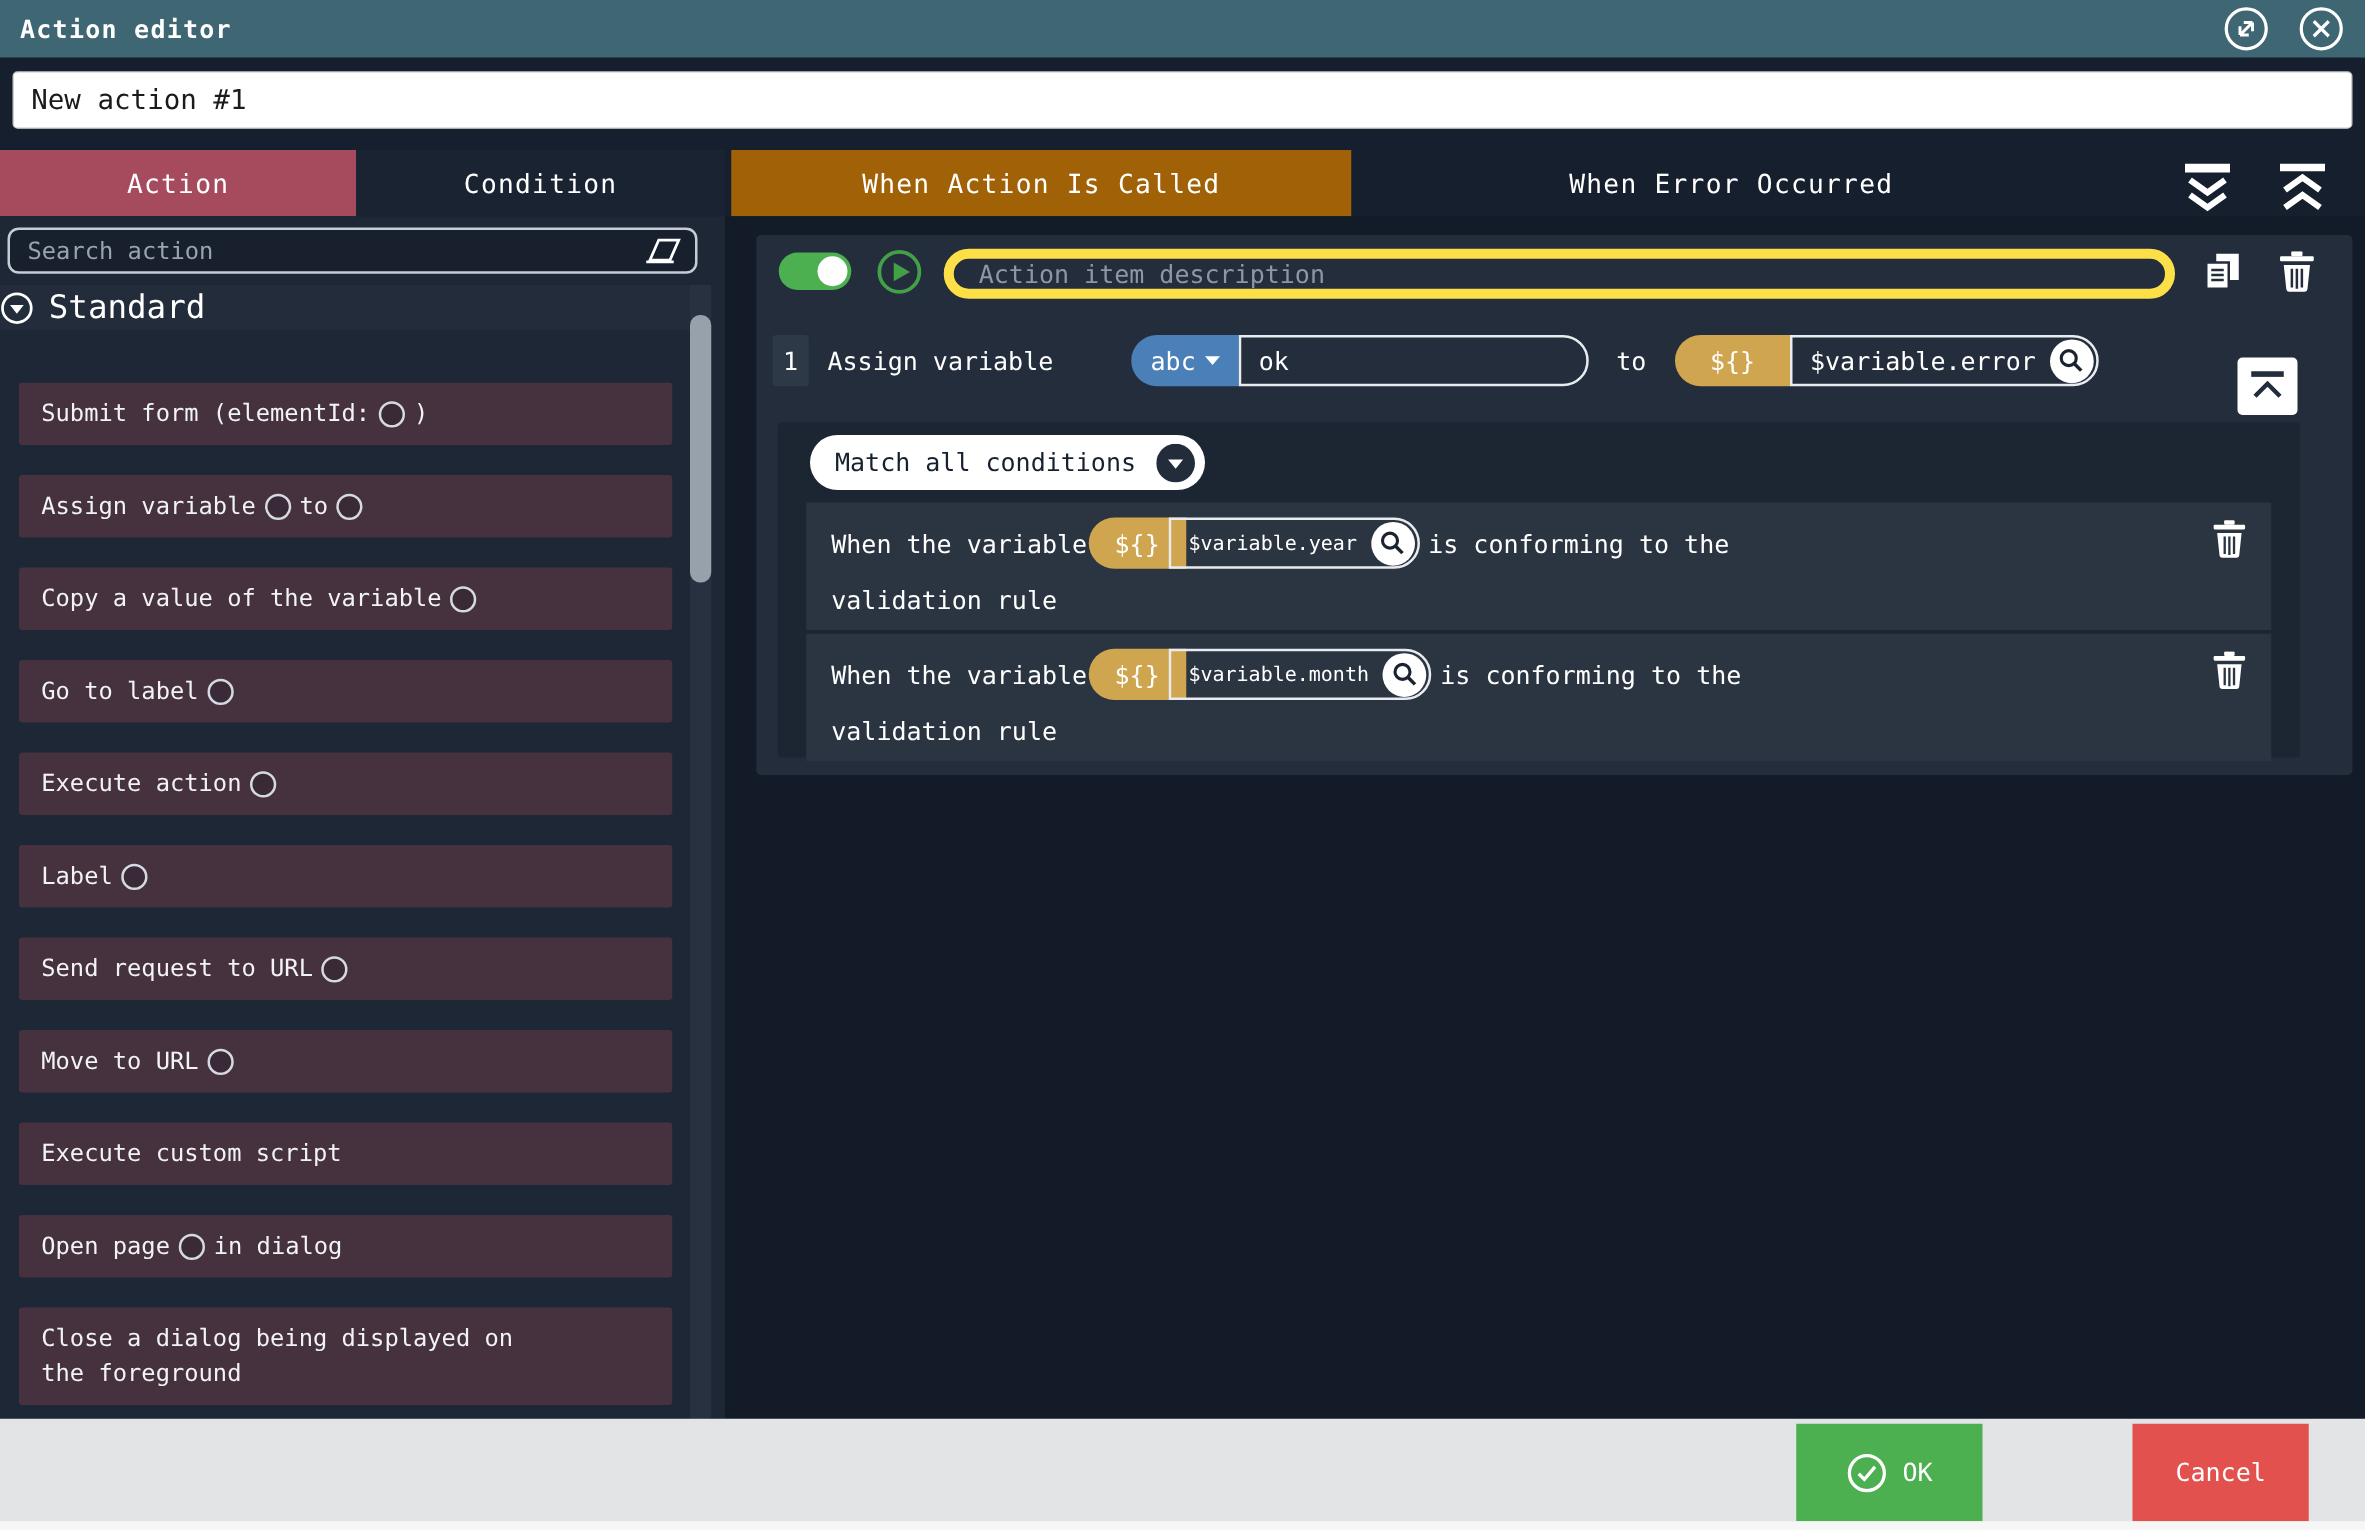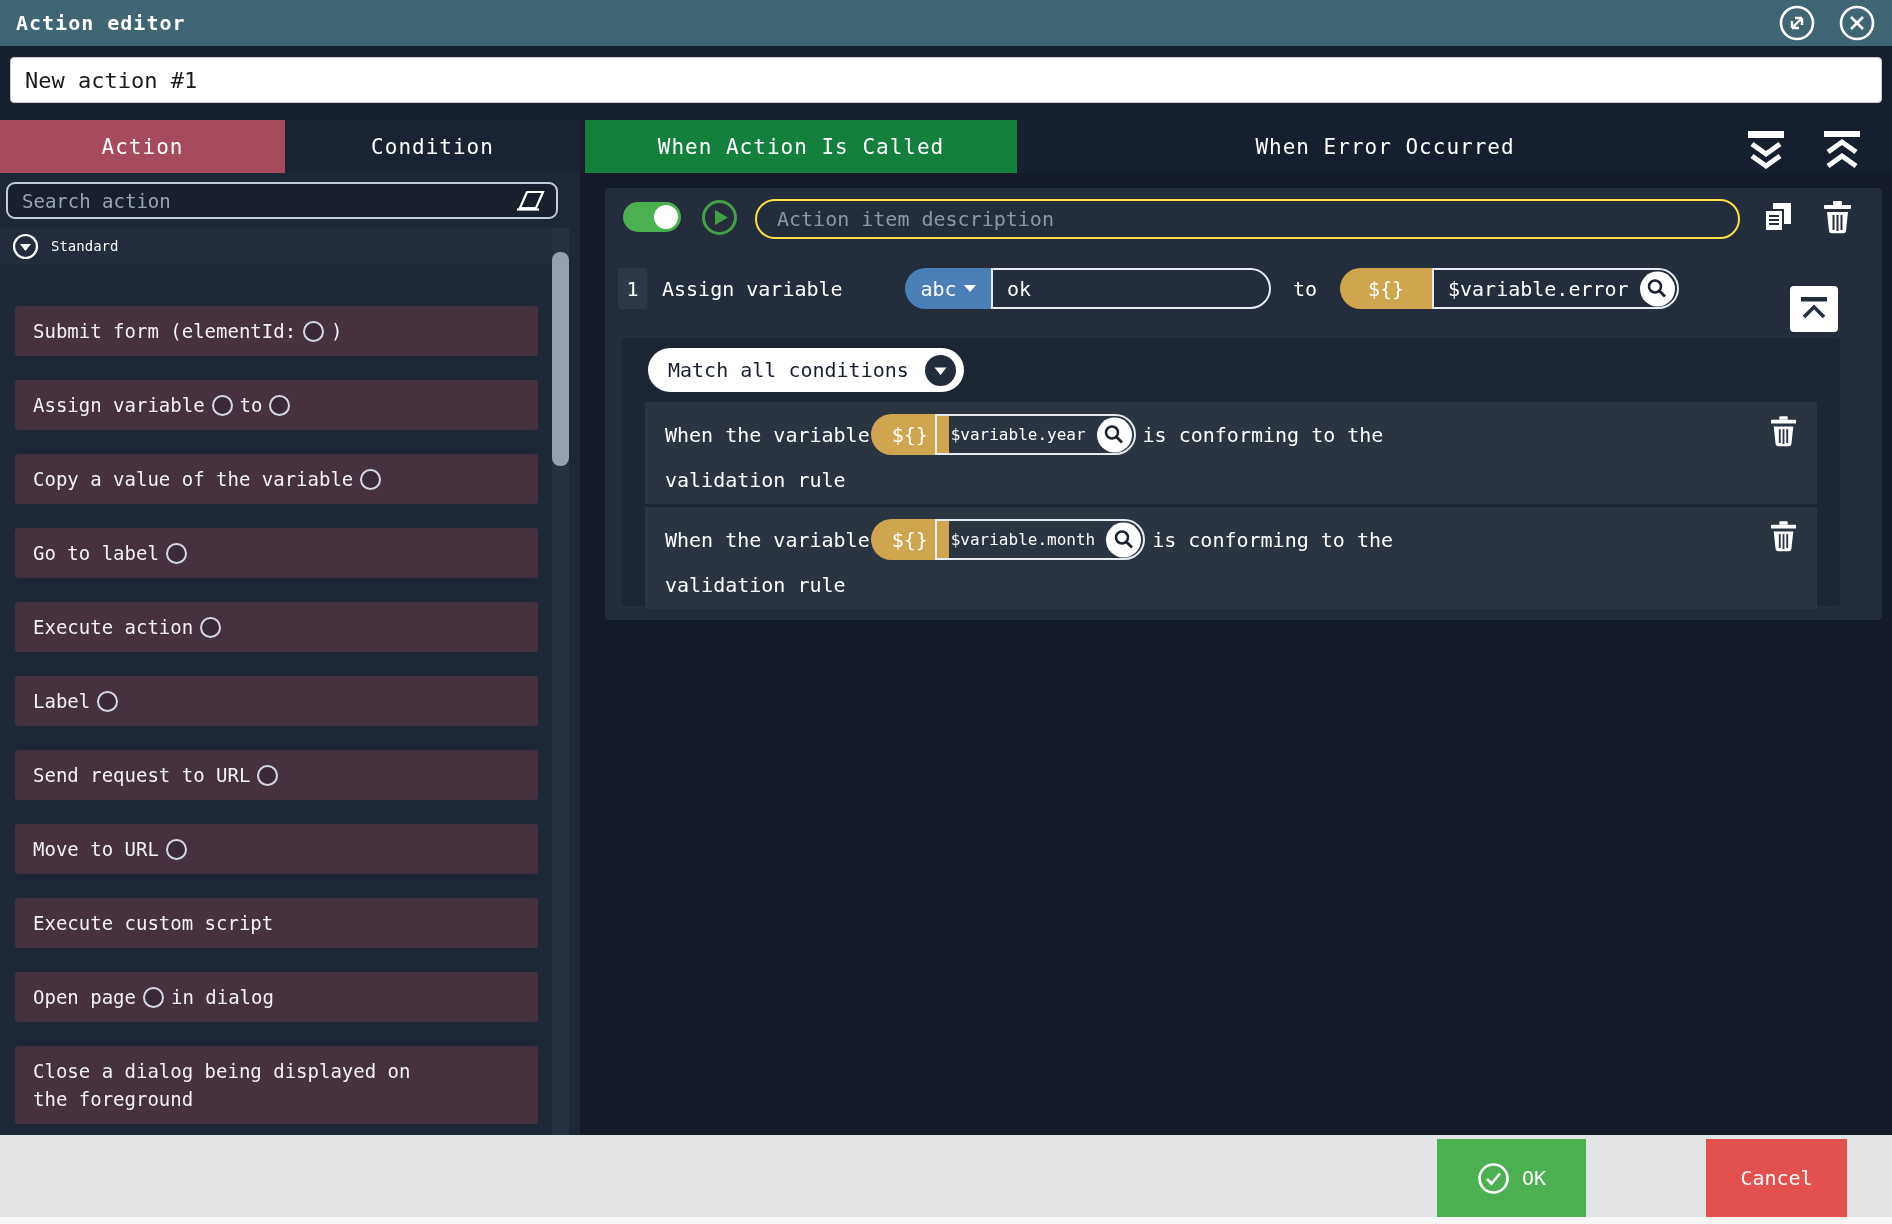--- a/index.html
+++ b/index.html
@@ -22,38 +22,38 @@
   
   .name-input { position:absolute; top:57px; left:10px; width:1872px; height:46px;
     background:#fff; border:1px solid #c9c9c9; border-radius:4px;
     font-size:22px; color:#1b1b1b; padding:0 14px; }
 
   
   .tab { position:absolute; top:120px; height:53px; display:flex; align-items:center;
     justify-content:center; font-size:21px; letter-spacing:1px; }
   .tab-action { left:0; width:285px; background:#a64a5e; }
   .tab-condition { left:285px; width:295px; background:#1a2331; }
-  .tab-called { left:585px; width:432px; background:#15803d; }
+  .tab-called { left:585px; width:496px; background:#a16207; }
   .tab-error { left:1125px; width:520px; background:transparent; }
   .expand-all { position:absolute; top:127px; left:1742px; }
   .collapse-all { position:absolute; top:127px; left:1818px; }
   .expand-all svg, .collapse-all svg { display:block; }
 
   
   .left-panel { position:absolute; top:173px; left:0; width:580px; height:962px; background:#1d2736; }
   .search-box { position:absolute; top:9px; left:6px; width:552px; height:37px;
     border:2px solid #c6ccd6; border-radius:9px; background:#18202e;
     display:flex; align-items:center; }
   .search-box input { flex:1; background:transparent; border:none; color:#dfe3ea;
     font-size:19px; padding:0 14px; }
   .search-box input::placeholder { color:#9aa3b2; }
   .eraser { margin-right:10px; display:flex; }
   .section-row { position:absolute; top:55px; left:0; width:552px; height:36px;
     background:#222c3a; display:flex; align-items:center; gap:12px;
-    padding-left:12px; font-size:14px; }
+    font-size:26px; }
   .section-row svg { display:block; }
   .action-list { position:absolute; top:133px; left:15px; width:523px; height:829px; overflow:hidden; }
   .action-item { display:flex; flex-wrap:wrap; align-items:center;
     column-gap:7px; row-gap:8px; min-height:50px; padding:11px 85px 11px 18px;
     background:#46313f; border-radius:3px; margin-bottom:24px;
     font-size:19px; line-height:28px; color:#f2f3f5; }
   .slot { width:21px; height:21px; border:2px solid #d5dae1; border-radius:50%;
     background:#3a2a38; flex:none; }
   .scroll-track { position:absolute; top:55px; left:552px; width:17px; height:907px; background:#27313f; }
   .scroll-thumb { position:absolute; top:24px; left:0; width:17px; height:214px;
@@ -63,21 +63,21 @@
   .right-panel { position:absolute; top:173px; left:580px; width:1312px; height:962px; background:#131b29; }
   .card { position:absolute; left:25px; top:15px; width:1277px; height:432px;
     background:#232d3c; border-radius:4px; }
 
   .toggle { position:absolute; left:18px; top:14px; width:58px; height:30px;
     border-radius:15px; background:#4caf50; }
   .toggle .knob { position:absolute; right:3px; top:3px; width:24px; height:24px;
     border-radius:50%; background:#fff; }
   .play { position:absolute; left:96px; top:11px; display:flex; }
   .desc-input { position:absolute; left:150px; top:11px; width:985px; height:40px;
-    border:2px solid #fde047; border-radius:20px; background:transparent;
+    border:8px solid #fde047; border-radius:20px; background:transparent;
     color:#dce1e8; font-size:20px; padding:0 20px; }
   .desc-input::placeholder { color:#8d97a5; }
   .copy { position:absolute; left:1155px; top:14px; display:flex; }
   .trash { display:flex; }
   .trash.hdr { position:absolute; left:1218px; top:13px; }
 
   .num { position:absolute; left:13px; top:80px; width:29px; height:41px;
     background:#2e3947; border-radius:3px; display:flex; align-items:center;
     justify-content:center; font-size:20px; }
   .assign-label { position:absolute; left:57px; top:80px; height:41px;

